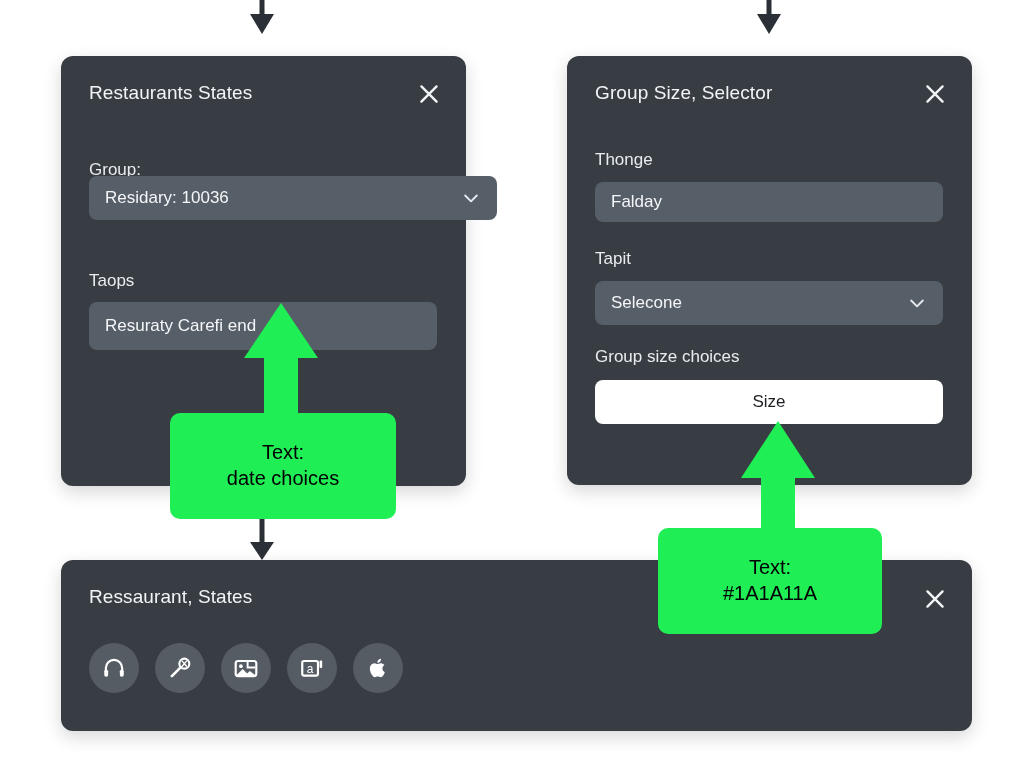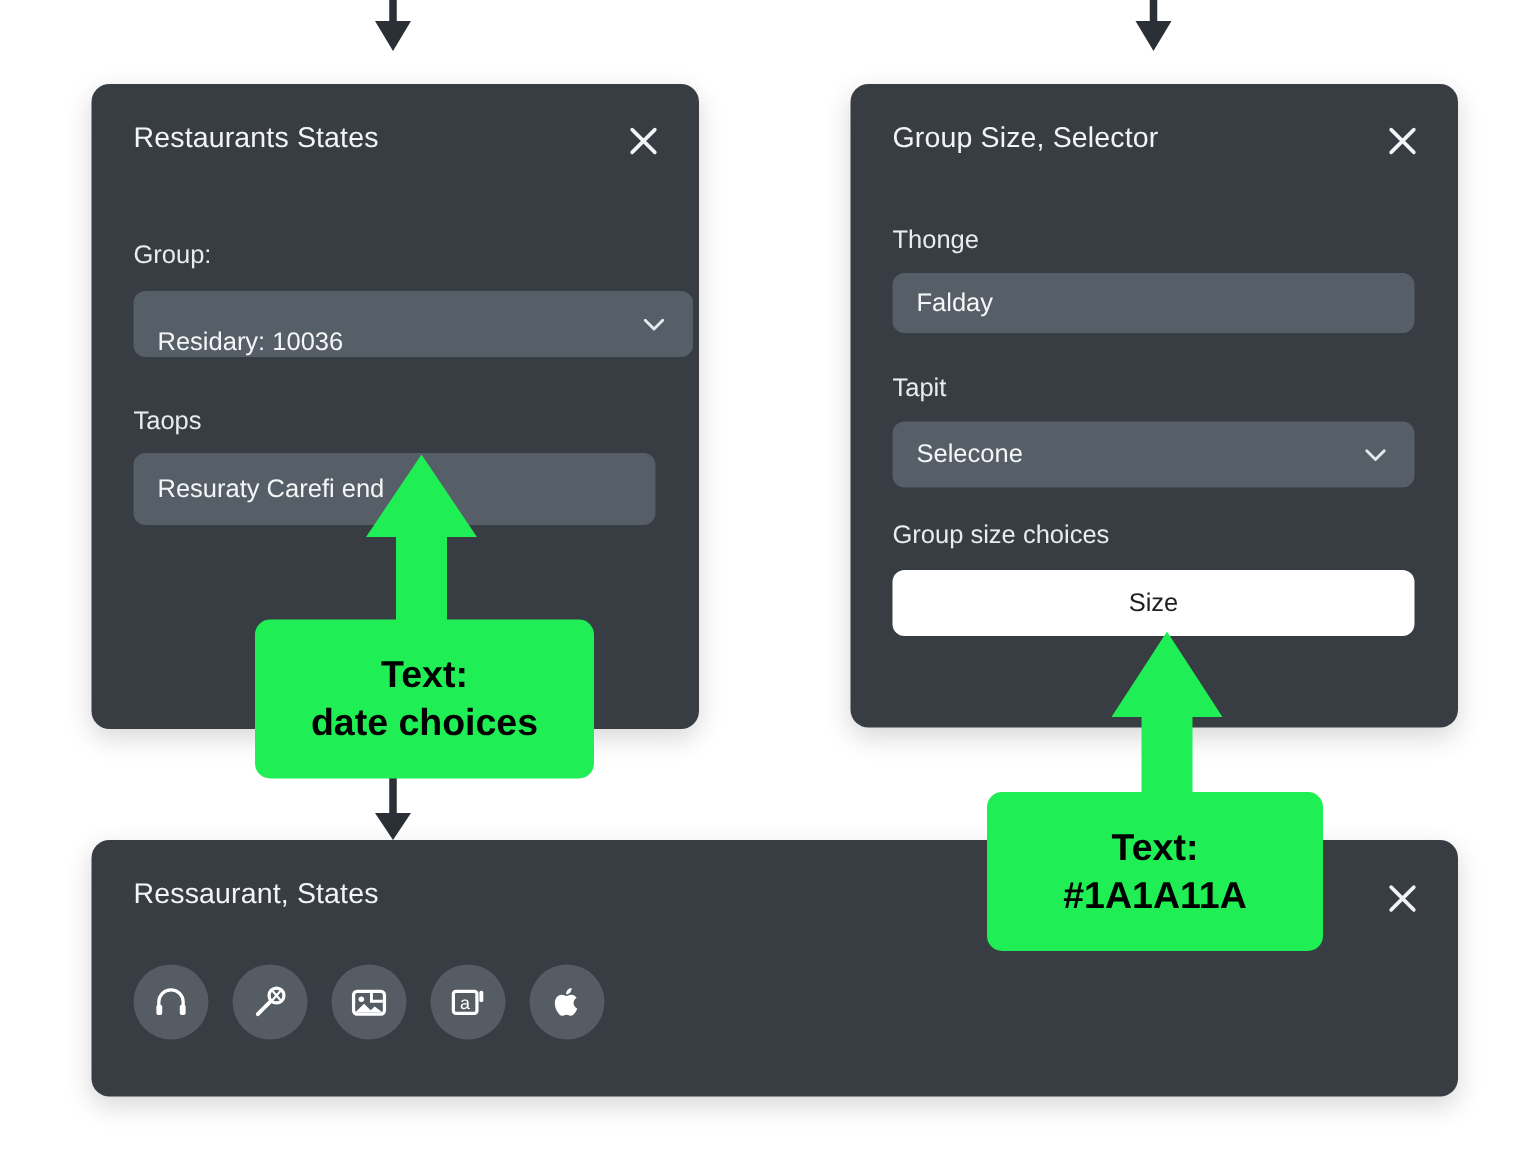--- a/index.html
+++ b/index.html
@@ -120,22 +120,22 @@
   .anno-arrow svg { display: block; }
   .anno-box {
     position: absolute;
     background: #1fee54;
     border-radius: 10px;
     display: flex;
     flex-direction: column;
     align-items: center;
     justify-content: center;
     color: #000000;
-    font-weight: bold;
-    font-size: 25px;
+    font-weight: normal;
+    font-size: 20px;
     line-height: 1.28;
     text-align: center;
     box-sizing: border-box;
   }
   .anno-box span { display: block; white-space: nowrap; }
 </style>
 </head>
 <body>
 
 <div id="stage">
@@ -165,21 +165,21 @@
 
     <div class="panel-title" style="left:28px; top:26px;">Restaurants States</div>
 
     <div class="close-btn" style="right:24px; top:25px;">
       <svg viewBox="0 0 24 24">
         <path d="M5 5 L19 19 M19 5 L5 19" stroke="#f2f4f6" stroke-width="2.2" stroke-linecap="round" fill="none"></path>
       </svg>
     </div>
 
     <div class="field-label" style="left:28px; top:104px;">Group:</div>
-    <div class="field-box" style="left:28px; top:138px; width:373px; height:44px;align-items:flex-end;">
+    <div class="field-box" style="left:28px; top:120px; width:408px; height:44px;">
       <div class="field-value">Residary: 10036</div>
       <span class="chev">
         <svg viewBox="0 0 24 24">
           <path d="M5 9 L12 16 L19 9" stroke="#e6e9ec" stroke-width="2.3" fill="none" stroke-linecap="round" stroke-linejoin="round"></path>
         </svg>
       </span>
     </div>
 
     <div class="field-label" style="left:28px; top:215px;">Taops</div>
     <div class="field-box" style="left:28px; top:246px; width:348px; height:48px;">

